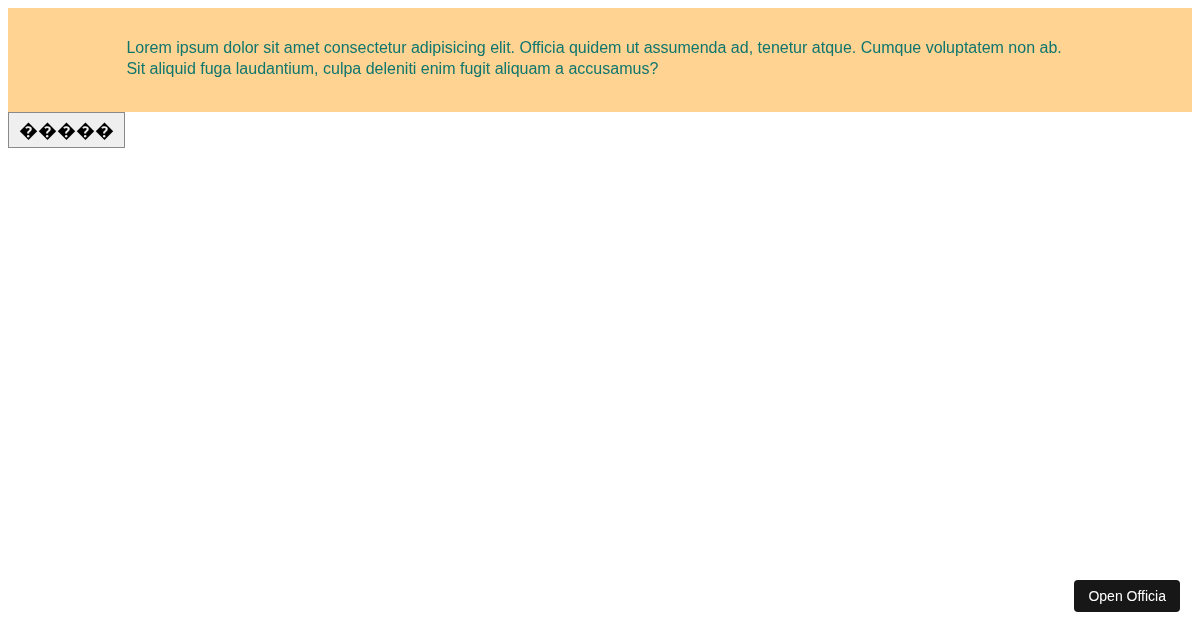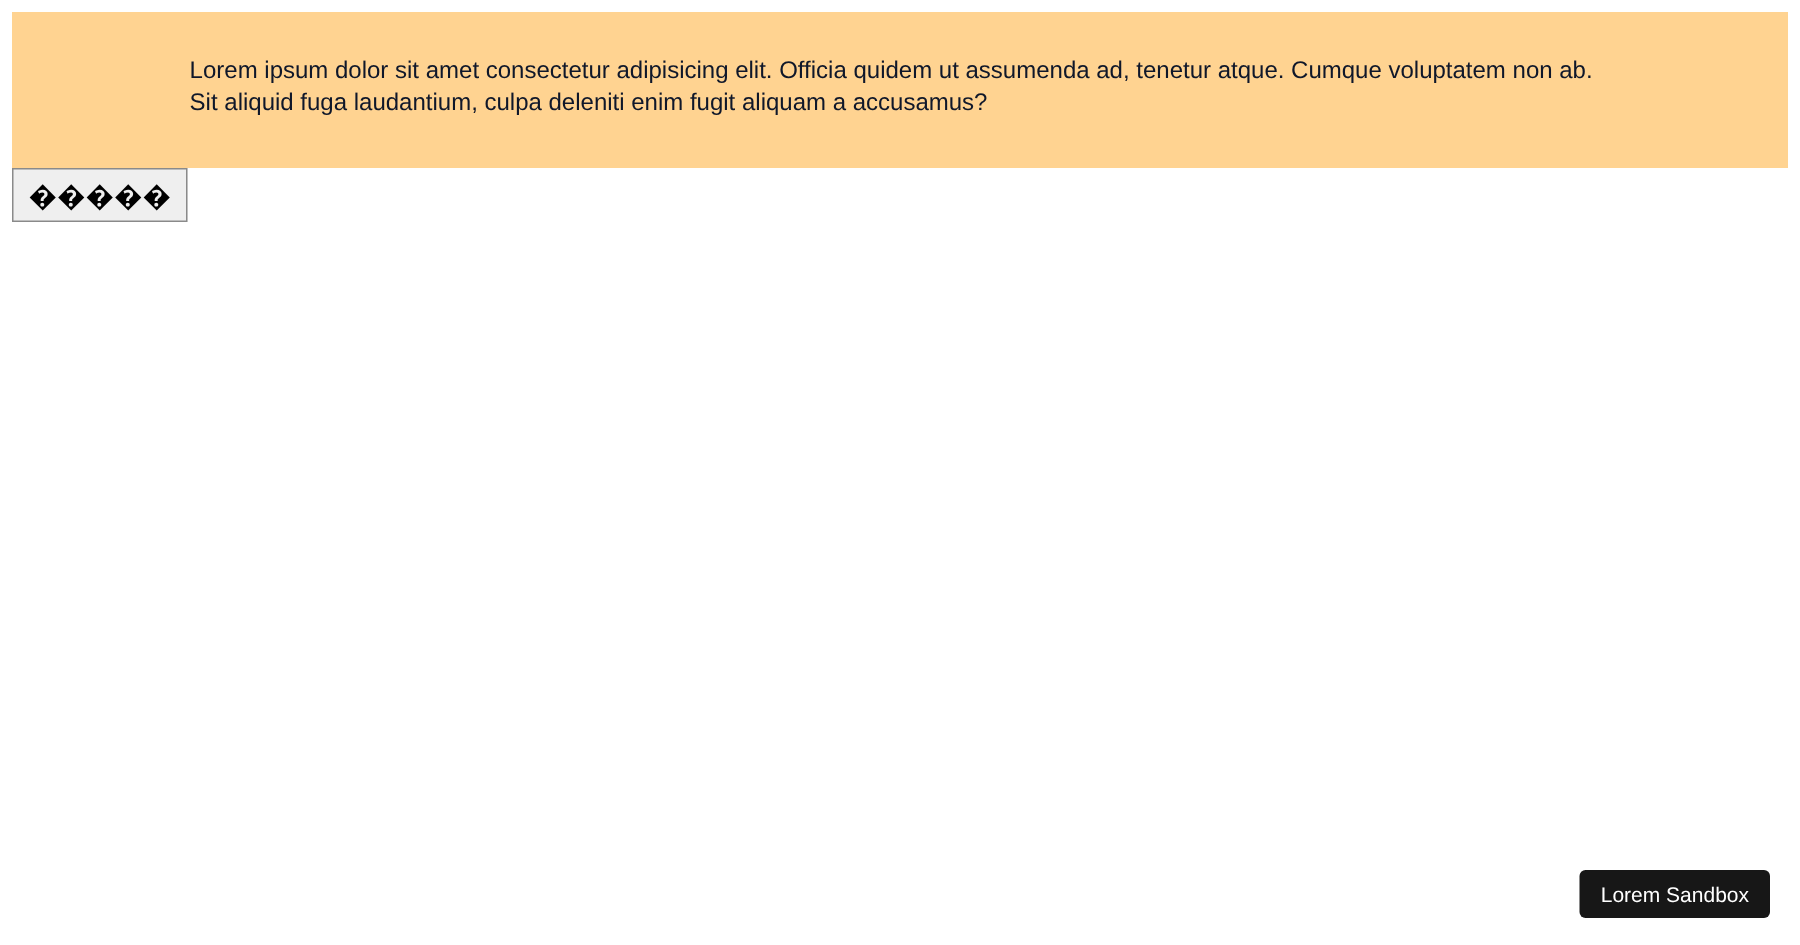--- a/index.html
+++ b/index.html
@@ -20,21 +20,21 @@
     .banner {
       background: #ffd391;
       padding: 30px 0 32px 0;
       display: flex;
       justify-content: center;
     }
     .banner-text {
       width: 80%;
       font-size: 16px;
       line-height: 1.3;
-      color: #0f172a;
+      color: #0f766e;
     }
     .action-button {
       margin-top: 0px;
       font-family: inherit;
       font-size: 19px;
       padding: 4px 10px;
       background: #efefef;
       border: 1px solid #8a8a8a;
       cursor: pointer;
       color: #000;
@@ -57,13 +57,13 @@
 </head>
 <body>
 
 <div class="page">
   <div class="banner">
     <div class="banner-text">Lorem ipsum dolor sit amet consectetur adipisicing elit. Officia quidem ut assumenda ad, tenetur atque. Cumque voluptatem non ab. Sit aliquid fuga laudantium, culpa deleniti enim fugit aliquam a accusamus?</div>
   </div>
   <button class="action-button">�����</button>
 </div>
 
-<button class="sandbox-button">Lorem Sandbox</button>
+<button class="sandbox-button">Open Officia</button>
 
 </body></html>

